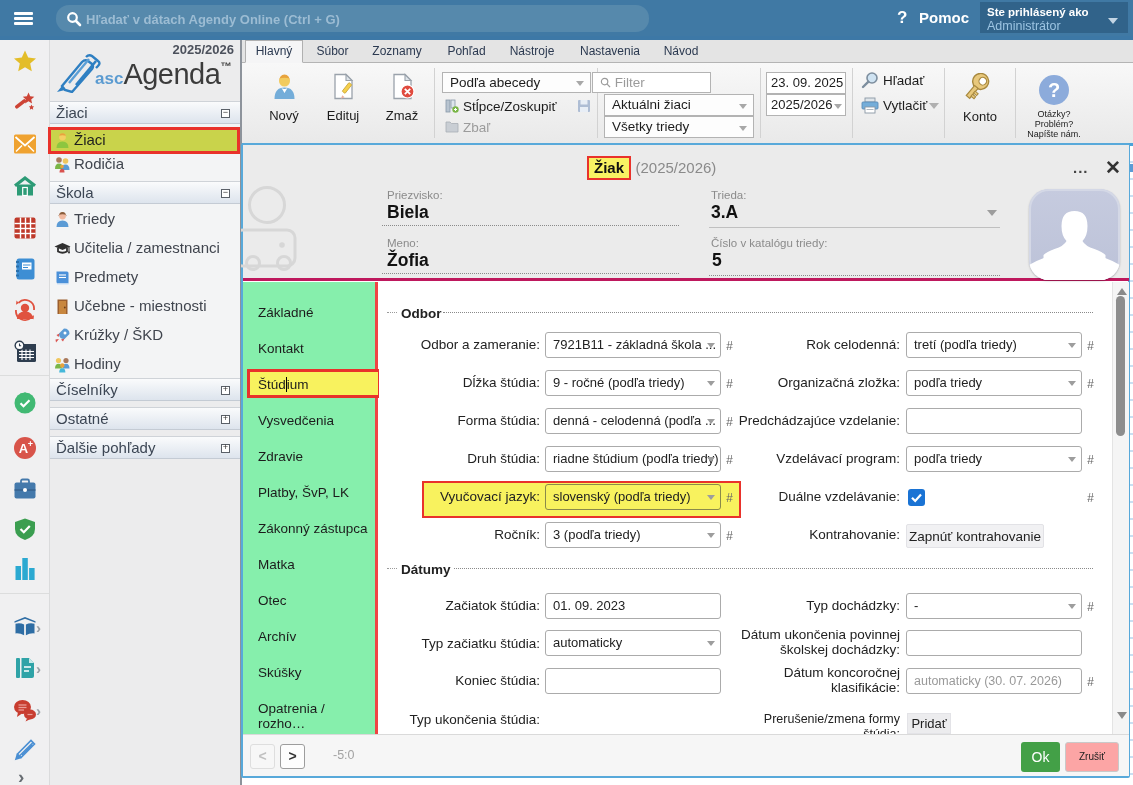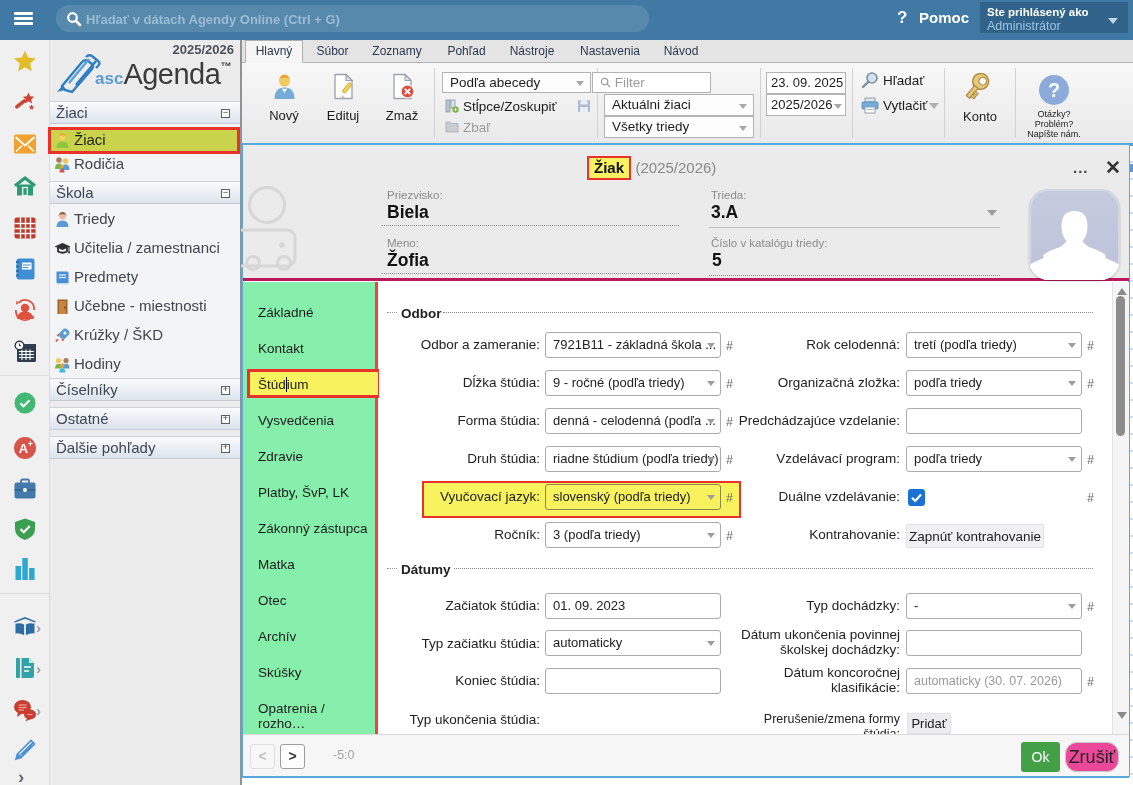--- a/index.html
+++ b/index.html
@@ -78,21 +78,21 @@
 .lab { position:absolute; font-size:13.5px; color:#222; text-align:right; }
 .fld { position:absolute; height:26px; background:#fff; border:1px solid #ababab; border-radius:3px; font-size:13px; color:#222; line-height:24px; padding-left:7px; padding-right:17px; white-space:nowrap; overflow:hidden; }
 .fld .dar { position:absolute; right:5px; top:10px; width:0; height:0; border-left:4.5px solid transparent; border-right:4.5px solid transparent; border-top:5px solid #9d9d9d; }
 .hash { position:absolute; font-size:12px; color:#666; font-style:italic; }
 #vyuc { position:absolute; background:#f8f25e; border:2px solid #e9322b; }
 #scroll { position:absolute; left:869px; top:137px; width:17px; height:452px; background:#f5f5f5; border-left:1px solid #e4e4e4;}
 #thumb { position:absolute; left:3px; top:14px; width:9px; height:140px; background:#8d8d8d; border-radius:5px; }
 #mfoot { position:absolute; left:0; top:589px; width:886px; height:42px; background:#f6f6f6; border-top:1px solid #dadada; }
 .fbtn { position:absolute; top:9px; width:25px; height:25px; border-radius:3px; font-size:14px; font-weight:bold; text-align:center; line-height:23px; }
 #okbtn { position:absolute; left:778px; top:7px; width:39px; height:30px; background:#43a047; color:#fff; border-radius:3px; font-size:14px; text-align:center; line-height:30px; }
-#zrbtn { position:absolute; left:822px; top:7px; width:54px; height:30px; background:#ec4899; color:#222; border:1px solid #c9c9c9; border-radius:12px; font-size:18px; text-align:center; line-height:28px; }
+#zrbtn { position:absolute; left:822px; top:7px; width:54px; height:30px; background:#fca5a5; color:#222; border:1px solid #c9c9c9; border-radius:3px; font-size:10px; text-align:center; line-height:28px; }
 </style>
 </head>
 <body>
 <div class="abs" id="topbar"></div>
 <div class="abs" id="topline"></div>
 <div class="abs" id="hamb">
     <div></div>
     <div></div>
     <div></div>
   </div>

